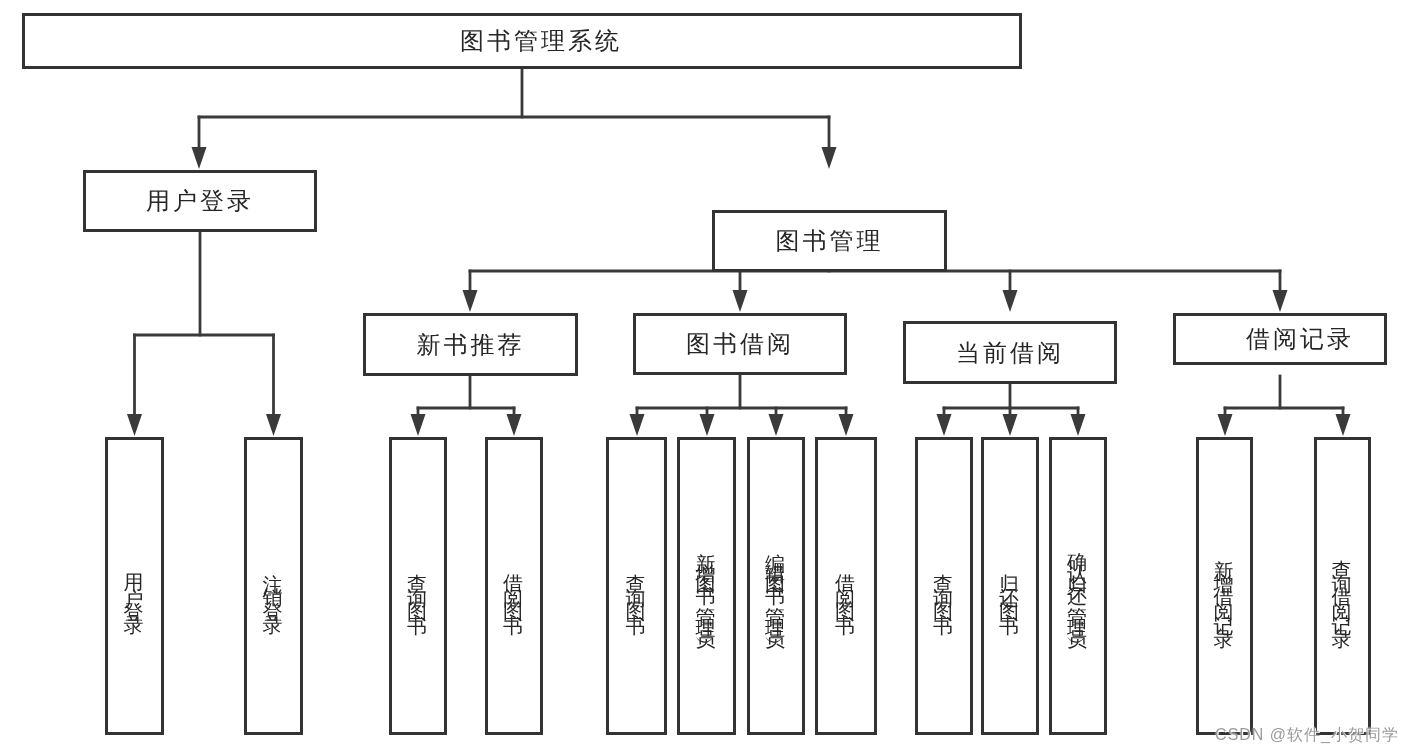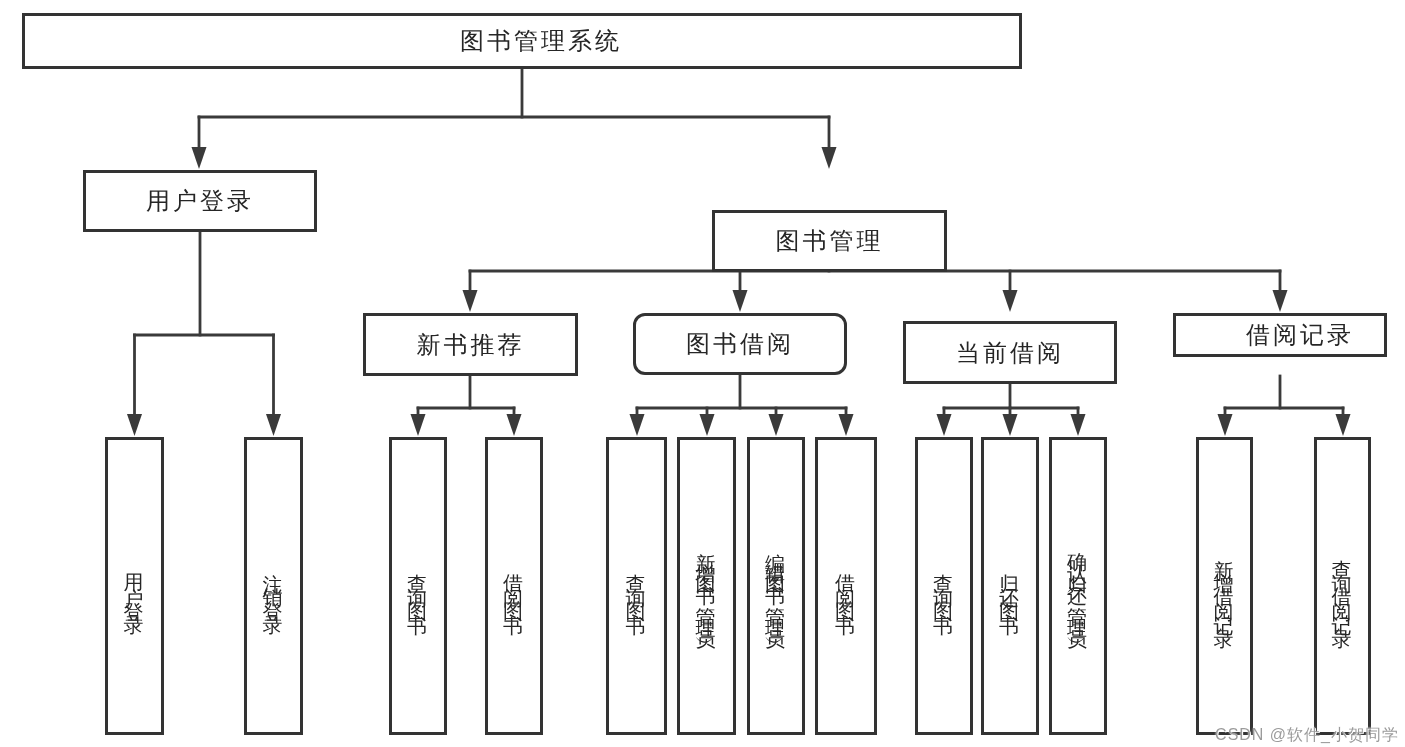--- a/index.html
+++ b/index.html
@@ -104,23 +104,23 @@
       <line x1="1343" y1="408" x2="1343" y2="420" stroke="#3a3a3a" stroke-width="2.8" stroke-linecap="square"></line>
       <polygon points="1335.5,414 1350.5,414 1343,436" fill="#3a3a3a"></polygon>
     </svg>
 
   <div class="node" style="left:22px;top:13px;width:1000px;height:56px;padding-left:38px;">图书管理系统</div>
 
   <div class="node" style="left:83px;top:170px;width:234px;height:62px;">用户登录</div>
   <div class="node" style="left:712px;top:170px;width:235px;height:62px;margin-top:40px;">图书管理</div>
 
   <div class="node" style="left:363px;top:313px;width:215px;height:63px;">新书推荐</div>
-  <div class="node" style="left:633px;top:313px;width:214px;height:62px;border-radius:12px;">图书借阅</div>
+  <div class="node" style="left:633px;top:313px;width:214px;height:62px;">图书借阅</div>
   <div class="node" style="left:903px;top:313px;width:214px;height:63px;margin-top:8px;">当前借阅</div>
-  <div class="node" style="left:1173px;top:313px;width:214px;height:44px;padding-left:40px;">借阅记录</div>
+  <div class="node" style="left:1173px;top:313px;width:214px;height:52px;padding-left:40px;">借阅记录</div>
 
   <div class="leaf" style="left:105px;top:437px;width:59px;height:298px;">用户登录</div>
   <div class="leaf" style="left:244px;top:437px;width:59px;height:298px;">注销登录</div>
 
   <div class="leaf" style="left:389px;top:437px;width:58px;height:298px;">查询图书</div>
   <div class="leaf" style="left:485px;top:437px;width:58px;height:298px;">借阅图书</div>
 
   <div class="leaf" style="left:606px;top:437px;width:61px;height:298px;">查询图书</div>
   <div class="leaf leaf--long" style="left:677px;top:437px;width:59px;height:298px;">新增图书（管理员）</div>
   <div class="leaf leaf--long" style="left:747px;top:437px;width:58px;height:298px;">编辑图书（管理员）</div>

